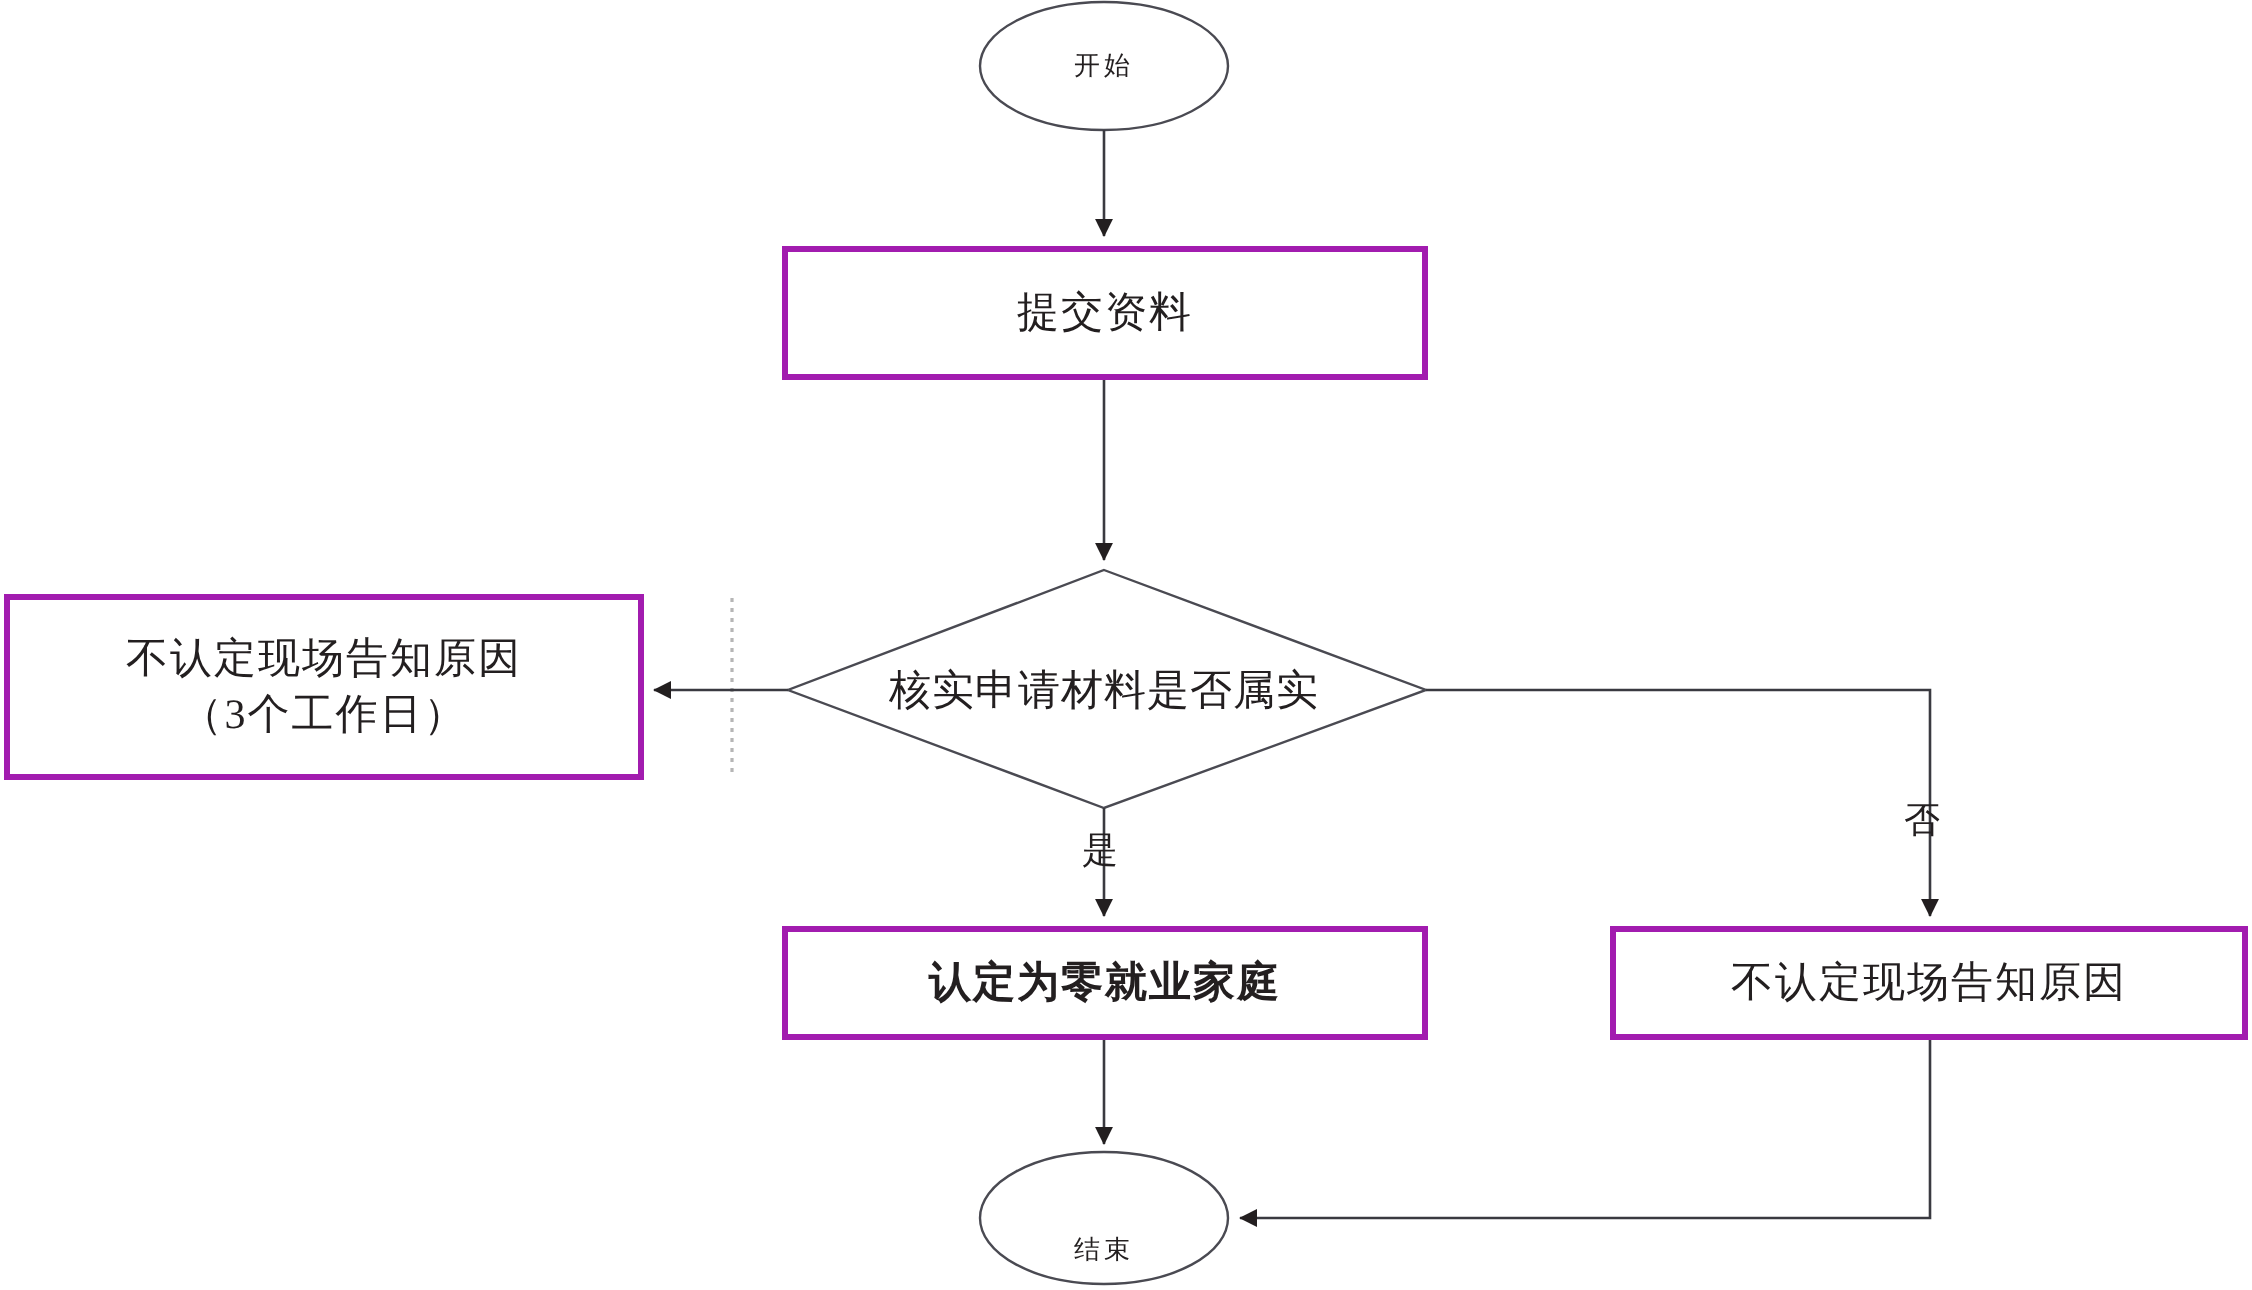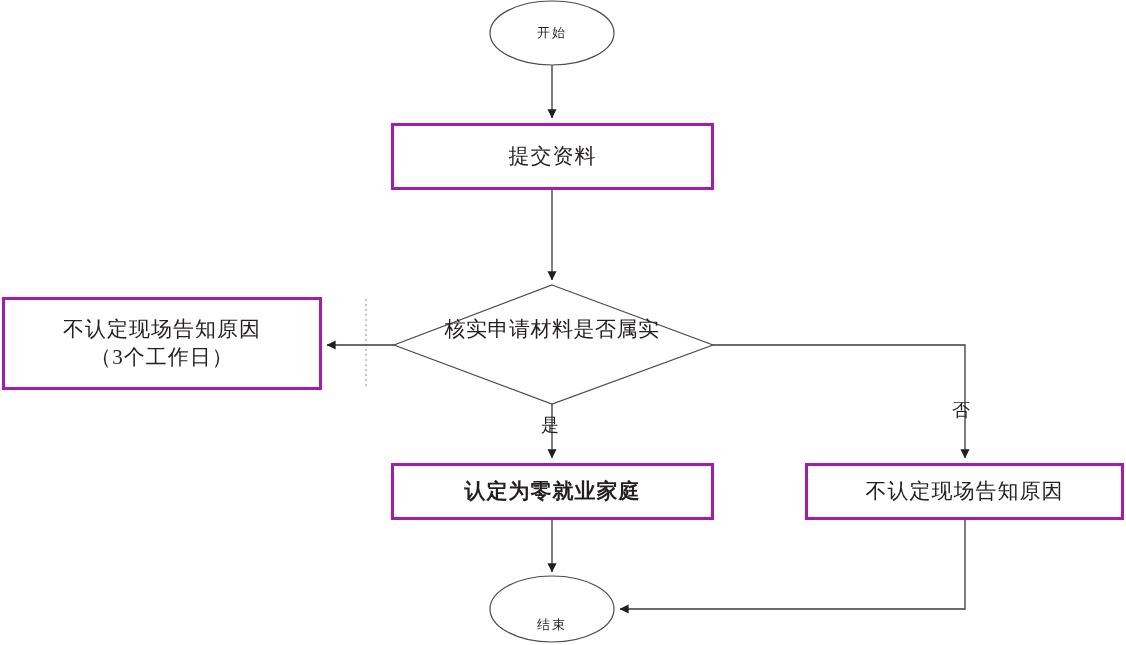--- a/index.html
+++ b/index.html
@@ -112,21 +112,21 @@
   </svg>
 
   <div class="terminal-label" style="left:490px; top:9px; width:124px; height:48px;">
     <span>开始</span>
   </div>
 
   <div class="node process" style="left:391px; top:123px; width:323px; height:67px;">
     <span>提交资料</span>
   </div>
 
-  <div class="diamond-label" style="left:402px; top:309px; width:300px; height:40px;">
+  <div class="diamond-label" style="left:402px; top:325px; width:300px; height:40px;">
     <span>核实申请材料是否属实</span>
   </div>
 
   <div class="node process two-line" style="left:2px; top:297px; width:320px; height:93px;">
     <span>不认定现场告知原因</span>
     <span>（3个工作日）</span>
   </div>
 
   <div class="branch-label" style="left:541px; top:413px;">是</div>
 

